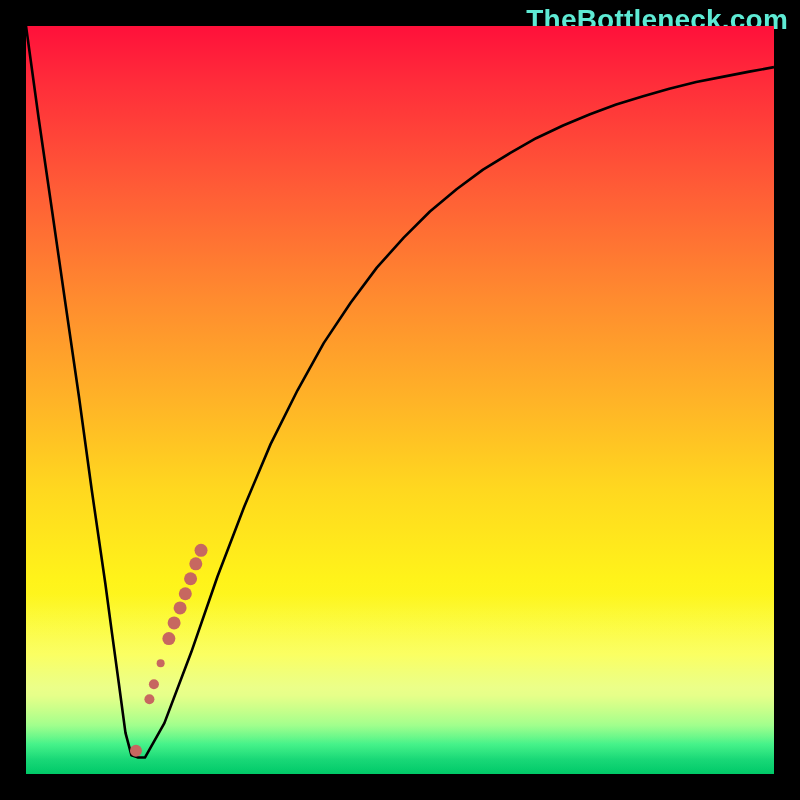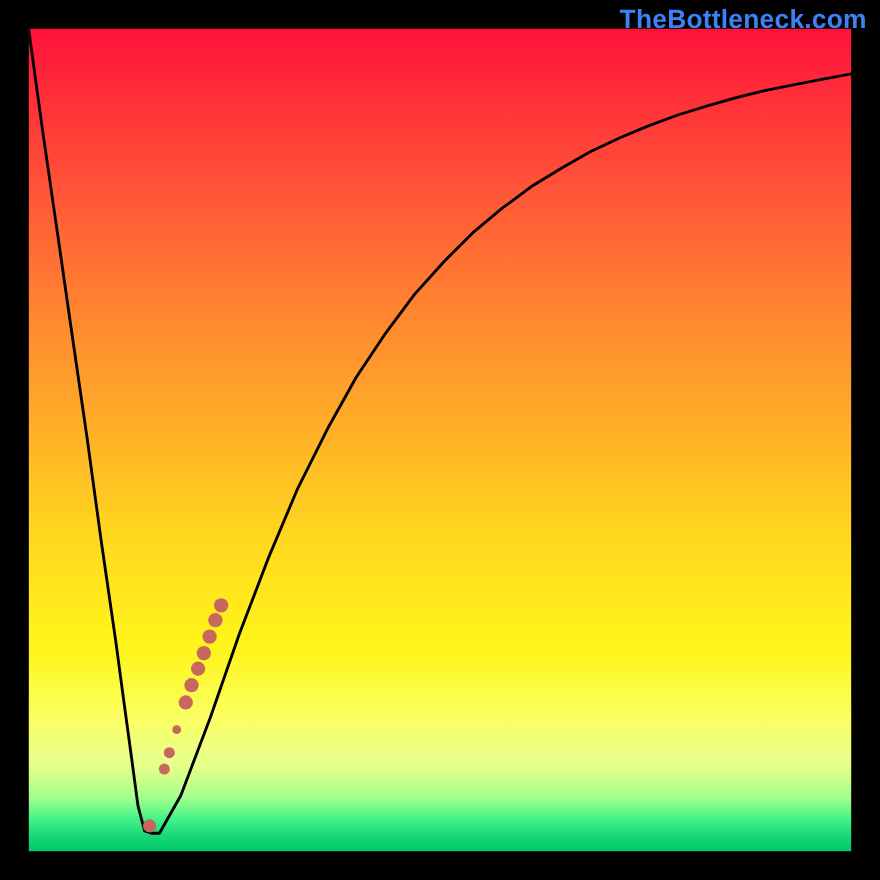--- a/index.html
+++ b/index.html
@@ -58,22 +58,22 @@
       rgba(255,255,220,0.42) 52%,
       rgba(255,255,210,0.30) 70%,
       rgba(255,255,200,0)   100%
     );
     pointer-events: none;
   }
   .watermark {
     position: absolute;
     top: 4px;
     right: 12px;
-    color: #3b82f6;
-    font-size: 24px;
+    color: #5eead4;
+    font-size: 28px;
     font-weight: 600;
     letter-spacing: 0.2px;
     user-select: none;
   }
   svg {
     position: absolute;
     inset: 0;
   }
   .curve {
     fill: none;

